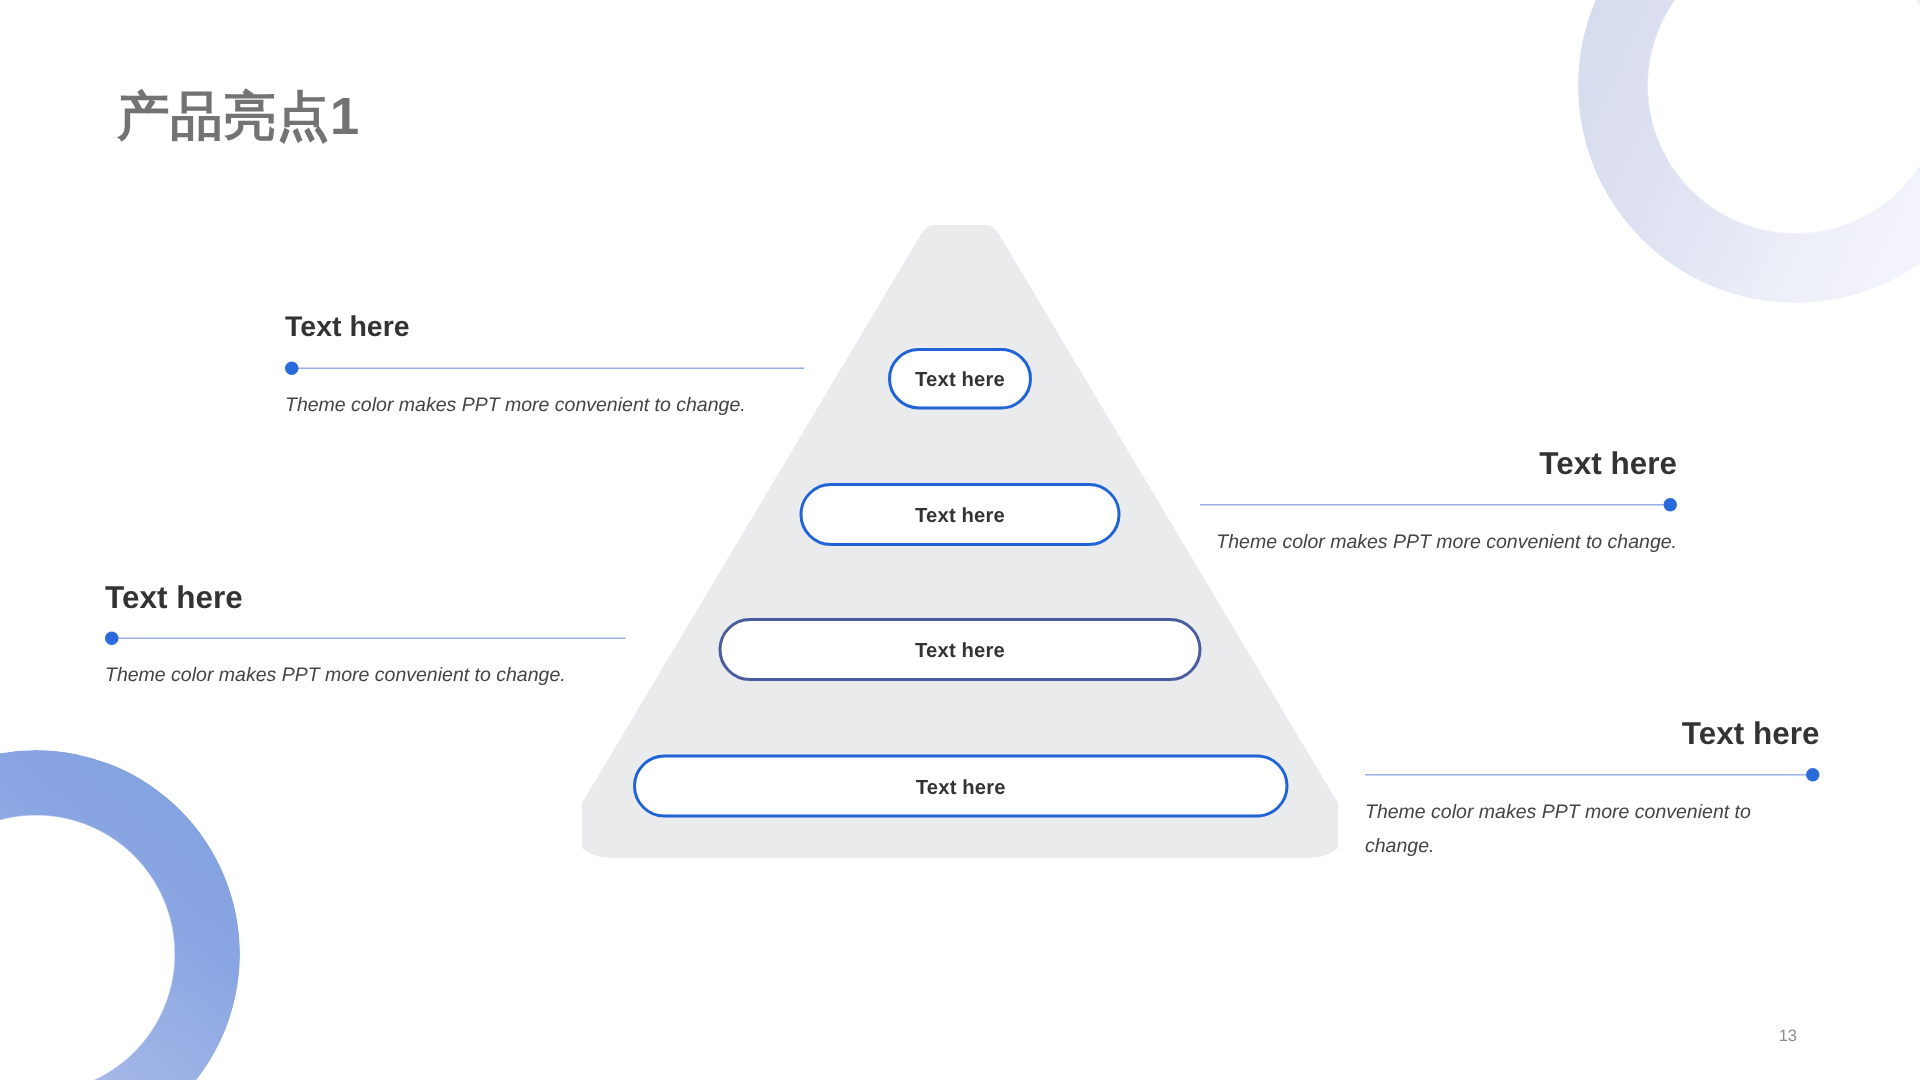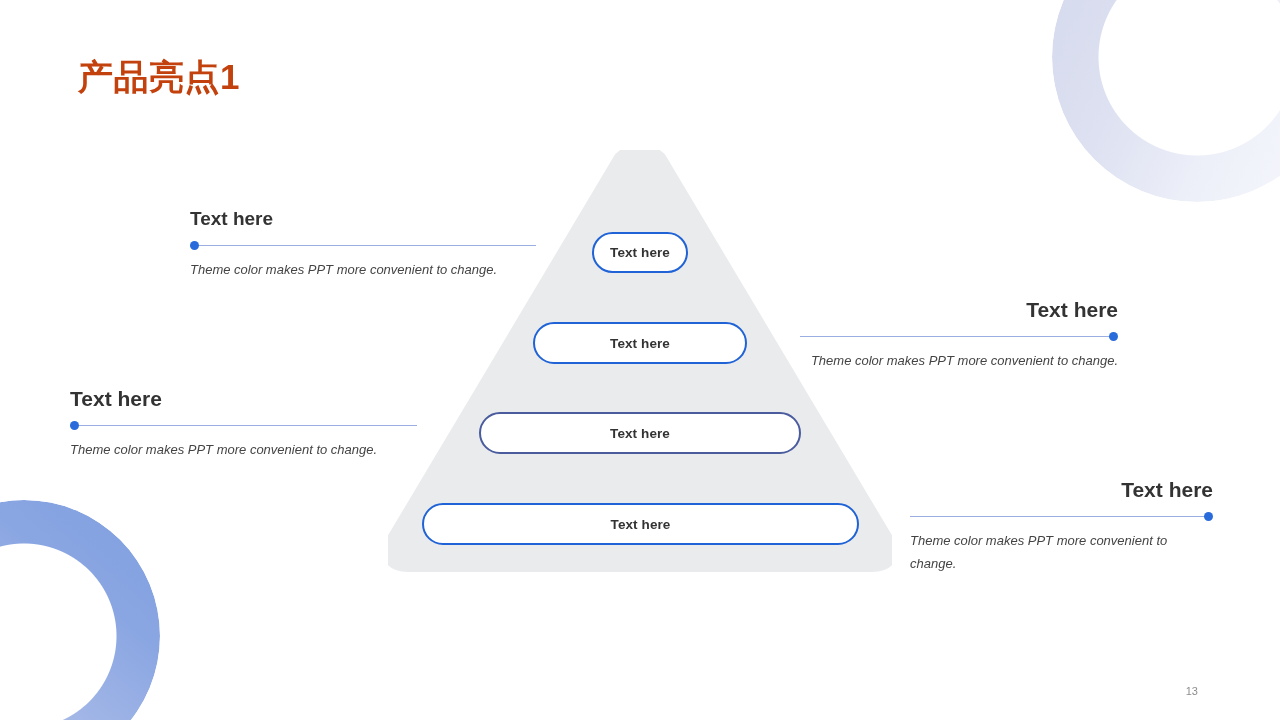--- a/index.html
+++ b/index.html
@@ -52,21 +52,21 @@
         rgba(0,0,0,0) 0, rgba(0,0,0,0) 92px, #000 93px, #000 100%);
   }
 
   
   .slide-title {
     position: absolute;
     left: 78px;
     top: 54px;
     font-size: 35px;
     font-weight: bold;
-    color: #c2410c;
+    color: #737373;
     letter-spacing: 0.5px;
     white-space: nowrap;
   }
 
   
   .pyramid-wrap {
     position: absolute;
     left: 388px;
     top: 150px;
     width: 504px;

